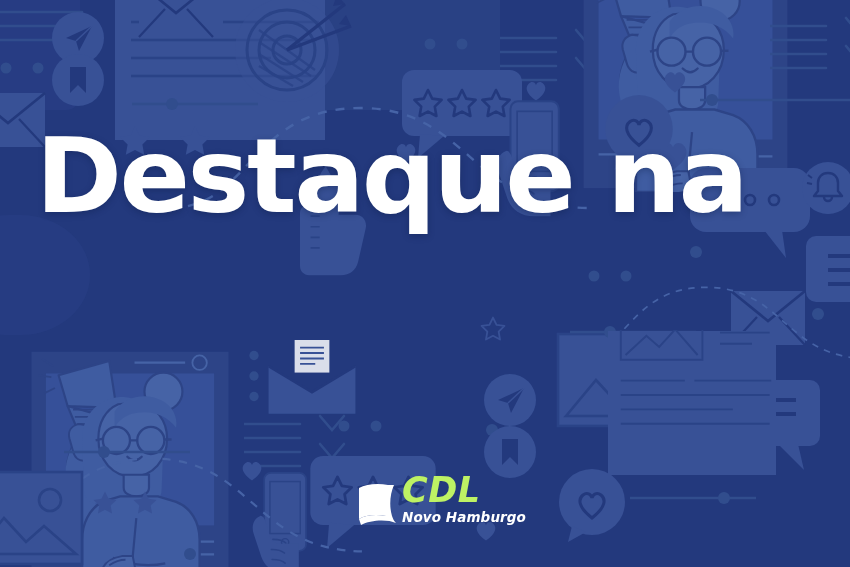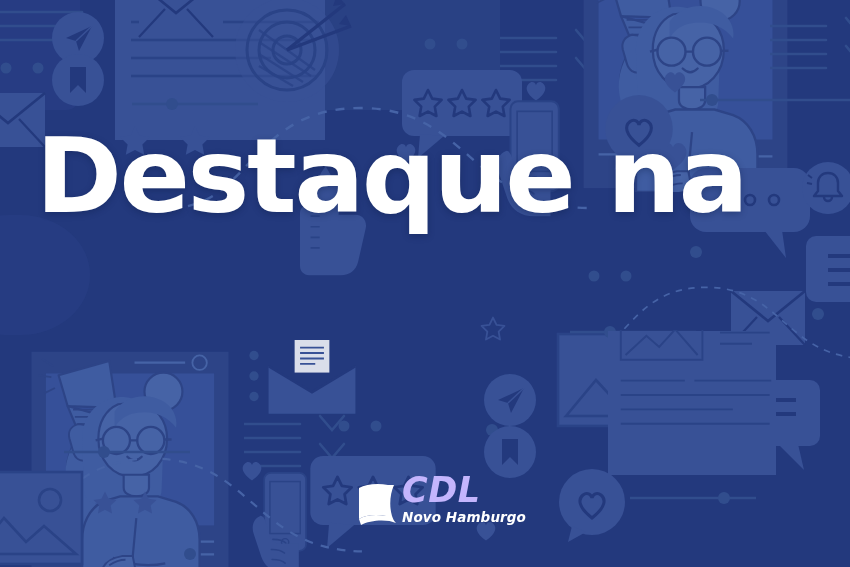--- a/index.html
+++ b/index.html
@@ -63,21 +63,21 @@
     margin-top: 6px;
     flex: 0 0 auto;
   }
   #logo-text {
     margin-left: -2px;
     display: flex;
     flex-direction: column;
     justify-content: flex-start;
   }
   #logo-cdl {
-    color: #c4b5fd;
+    color: #bef264;
     font-family: "DejaVu Sans", "Liberation Sans", sans-serif;
     font-weight: 700;
     font-style: italic;
     font-size: 35px;
     line-height: 33px;
     letter-spacing: 0.5px;
   }
   #logo-sub {
     color: #ffffff;
     font-family: "DejaVu Sans", "Liberation Sans", sans-serif;

